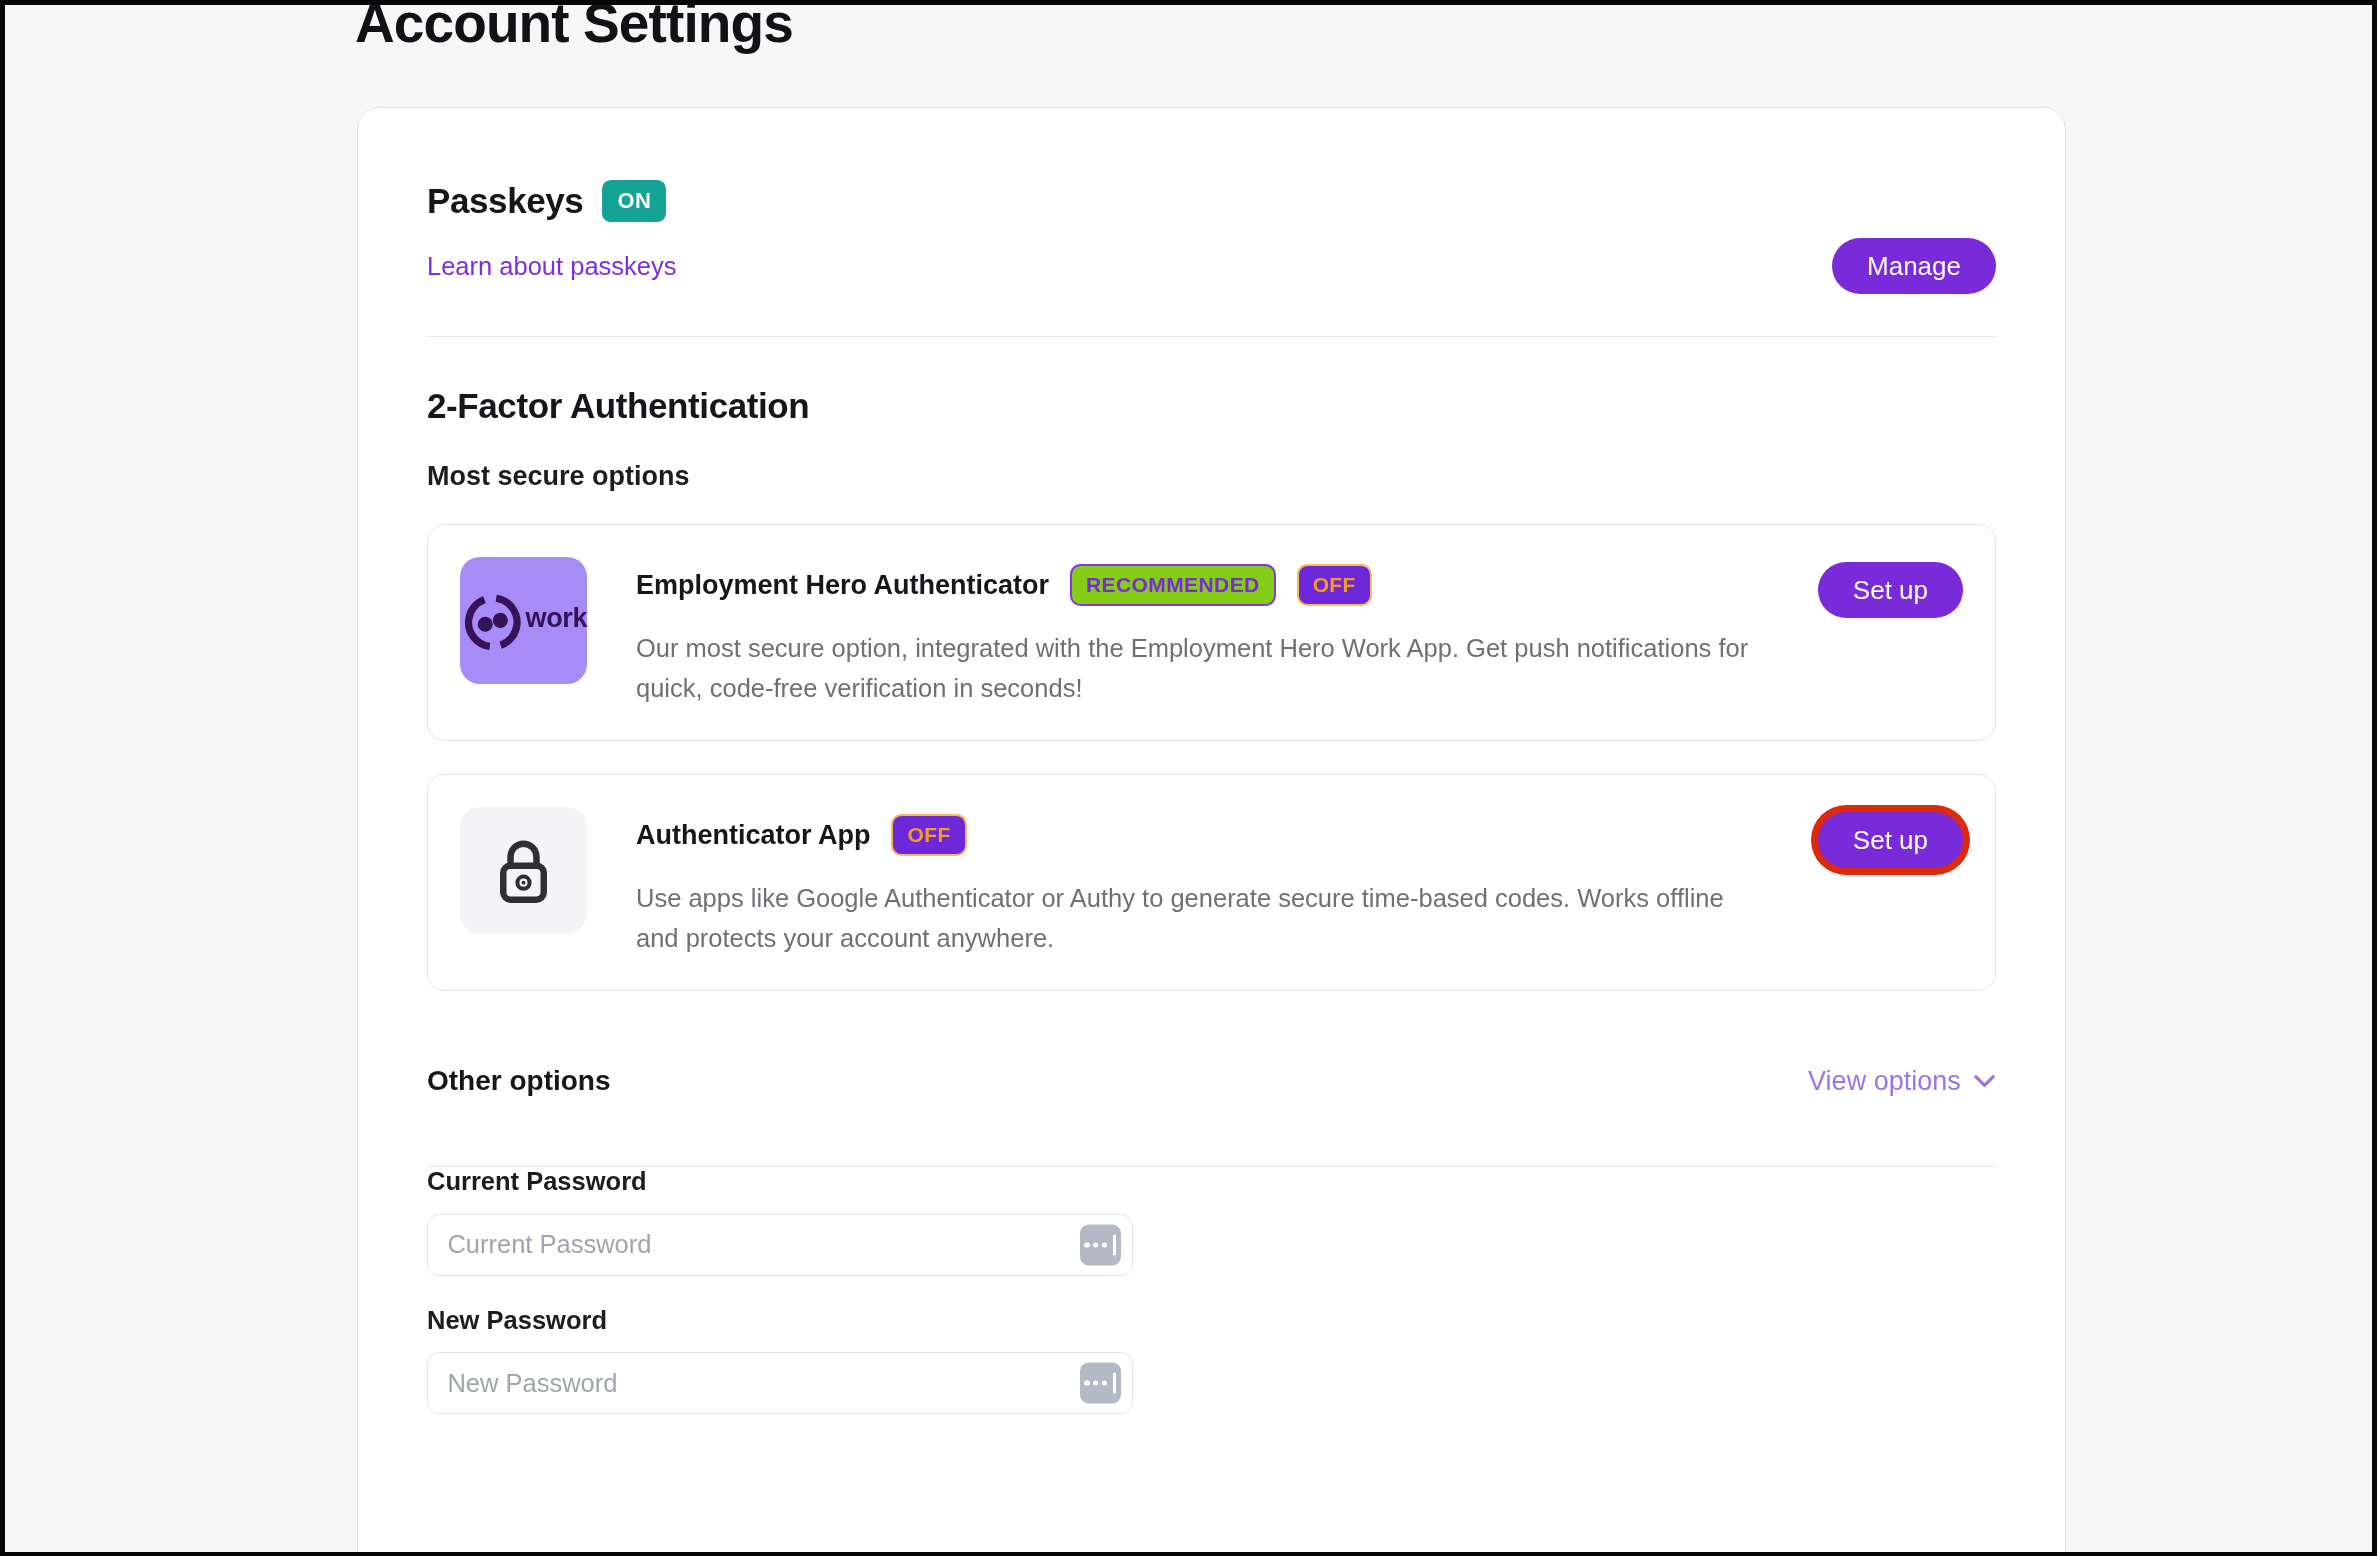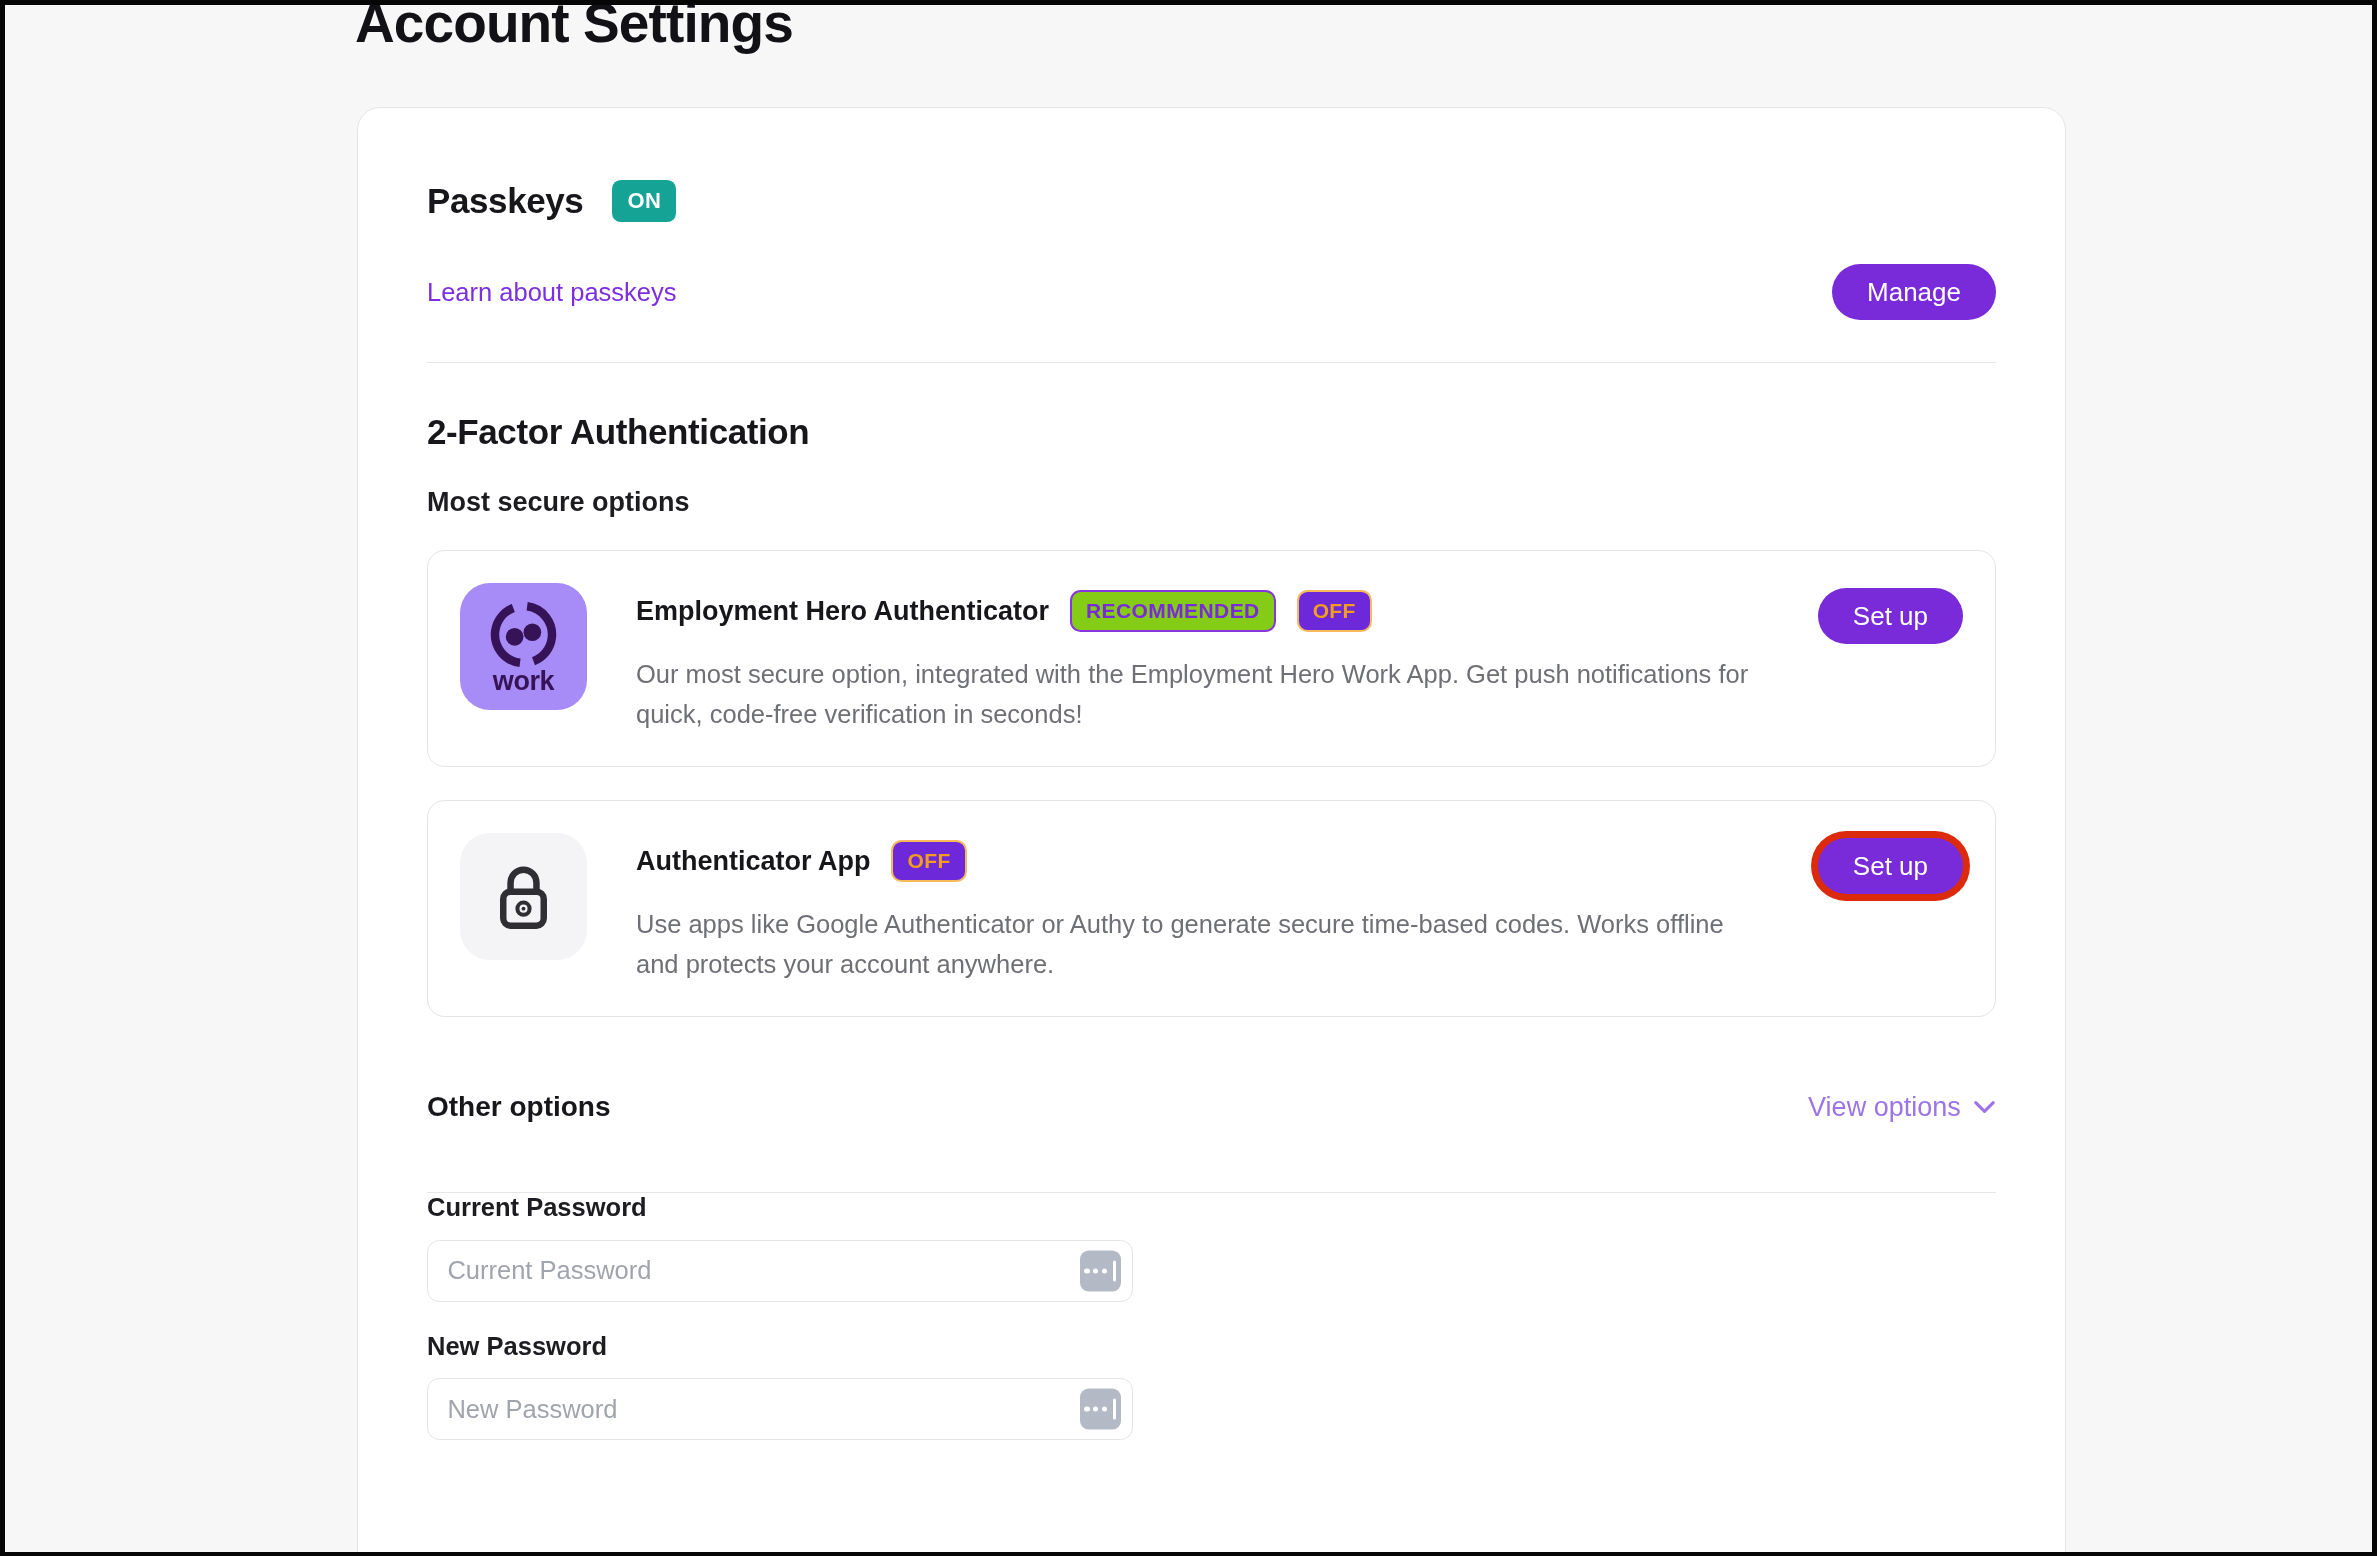--- a/index.html
+++ b/index.html
@@ -30,21 +30,21 @@
     background: #FFFFFF;
     border: 1.8px solid #E4E4E8;
     border-radius: 23px;
     padding: 72px 69px;
   }
   .row-between { display: flex; justify-content: space-between; align-items: center; }
   .h2 { font-size: 35px; font-weight: 800; letter-spacing: -0.4px; color: #17171B; }
   .h3 { font-size: 28px; font-weight: 800; color: #17171B; }
 
   
-  .passkeys-head { display: flex; align-items: center; gap: 29px; margin-bottom: 42px; }
+  .passkeys-head { display: flex; align-items: center; gap: 19px; margin-bottom: 16px; }
   .badge-on {
     background: #14A394; color: #FFFFFF;
     font-size: 22px; font-weight: 800;
     padding: 8px 15px; border-radius: 8.8px;
     letter-spacing: 0.4px;
   }
   .passkeys-desc { font-size: 25.5px; font-weight: 800; color: #1C1C21; margin-bottom: 14px; }
   .link-purple {
     font-size: 25.5px; color: #7E2EE0; text-decoration: none; cursor: pointer; display: inline-block;
   }
@@ -61,23 +61,23 @@
   .tfa-heading { margin-top: 49px; margin-bottom: 35px; }
   .secure-heading { font-size: 27px; font-weight: 800; margin-bottom: 32px; }
 
   
   .option-card {
     display: flex; align-items: flex-start;
     border: 1.8px solid #E4E4E8; border-radius: 17.6px;
     padding: 32px; margin-bottom: 33px;
   }
   .card-icon {
-    width: 127px; height: 127px; border-radius: 30px;
+    width: 127px; height: 127px; border-radius: 20px;
     flex: 0 0 127px;
-    display: flex; flex-direction: column; align-items: center; justify-content: center;
+    display: flex; flex-direction: row; align-items: center; justify-content: center;
   }
   .icon-work { background: #A78BF6; }
   .icon-work .work-label {
     font-size: 27px; font-weight: 800; color: #361257; margin-top: -3.5px; letter-spacing: -0.4px;
   }
   .icon-lock { background: #F4F4F6; }
   .card-body { flex: 1 1 auto; margin-left: 49px; padding-top: 7px; }
   .card-title-row { display: flex; align-items: center; gap: 21px; margin-bottom: 23px; }
   .card-title { font-size: 27px; font-weight: 800; color: #17171B; }
   .badge-outline {

